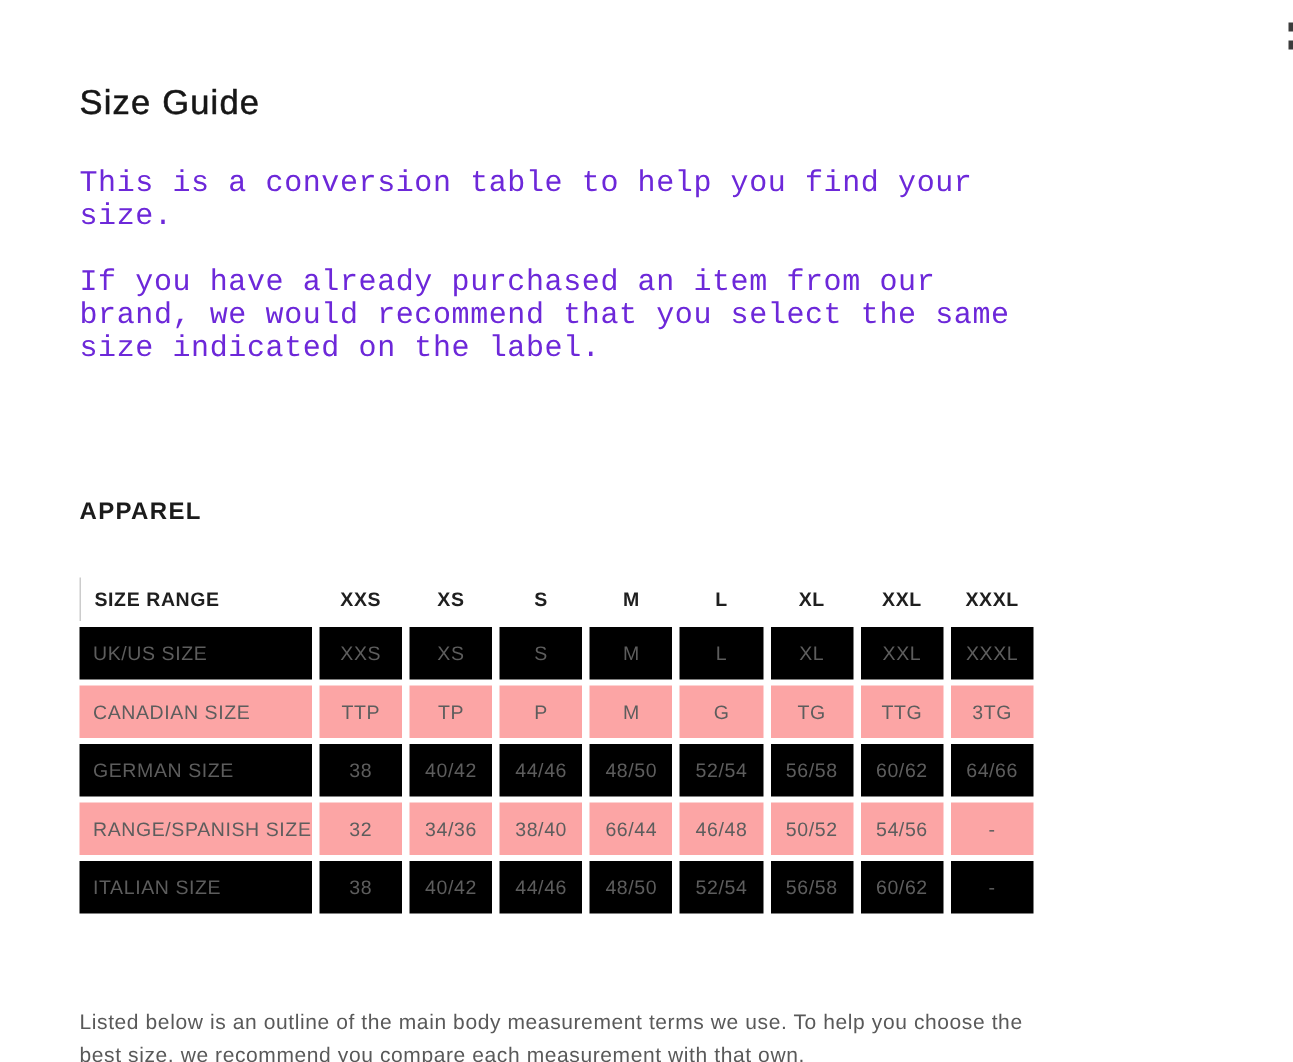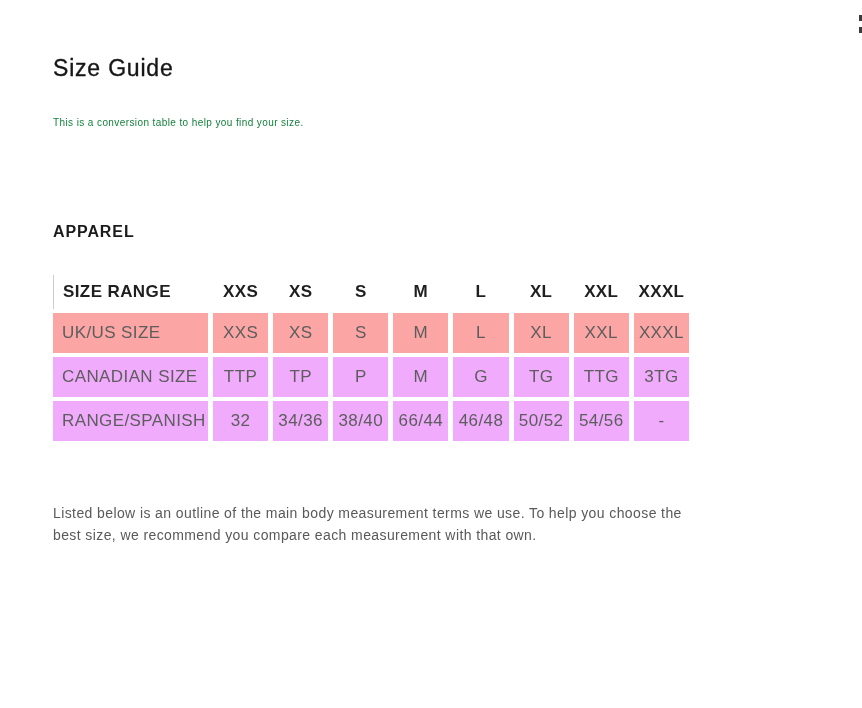--- a/index.html
+++ b/index.html
@@ -19,62 +19,63 @@
   }
   .page-title {
     font-size: 23px;
     font-weight: 500;
     letter-spacing: 0.8px;
     color: #161616;
     margin: 0 0 30px 0;
     -webkit-text-stroke: 0.35px #161616;
   }
   .intro-text {
-    font-size: 10px;
+    font-size: 20px;
     line-height: 22px;
     letter-spacing: 0.4px;
-    color: #15803d;
+    color: #6d28d9;
     margin: 0 0 22px 0;
     max-width: 770px;
+    font-family: Liberation Mono, monospace;
   }
   .intro-text.second { margin-bottom: 0; }
   .section-heading {
     font-size: 16px;
     font-weight: 700;
     letter-spacing: 0.9px;
     color: #1b1b1b;
     margin: 0;
   }
   .apparel-section { margin-top: 89px; }
   .size-table {
     border-collapse: separate;
     border-spacing: 5px 4px;
     width: calc(100% + 10px);
     margin: 30px -5px 0 -5px;
     table-layout: fixed;
   }
   .size-table th, .size-table td {
-    font-size: 17px;
+    font-size: 13px;
     letter-spacing: 0.4px;
     padding: 10px 2px;
     text-align: center;
     white-space: nowrap;
     overflow: hidden;
   }
   .size-table thead th {
     color: #1f1f1f;
     font-weight: 700;
     padding: 7px 2px;
   }
   .size-table thead th.label-col {
     border-left: 1px solid #cccccc;
     padding-left: 9px;
   }
-  .size-table td { color: #5d5d5d; background: #f0abfc; }
-  .size-table tr.shaded td { background: #fca5a5; }
+  .size-table td { color: #5d5d5d; background: #fca5a5; }
+  .size-table tr.shaded td { background: #000000; }
   .label-col {
     text-align: left !important;
     width: 26%;
     padding-left: 9px !important;
   }
   .measurements-section { margin-top: 57px; }
   .measurements-text {
     font-size: 14px;
     line-height: 22px;
     letter-spacing: 0.4px;
@@ -101,20 +102,21 @@
   .close-partial .mark.m2 { top: 14px; }
 </style>
 </head>
 <body>
 
 <div class="page">
 
   <h1 class="page-title">Size Guide</h1>
 
   <p class="intro-text">This is a conversion table to help you find your size.</p>
+  <p class="intro-text second">If you have already purchased an item from our brand, we would recommend that you select the same size indicated on the label.</p>
 
   <section class="apparel-section">
     <h2 class="section-heading">APPAREL</h2>
 
     <table class="size-table">
       <thead>
         <tr>
           <th class="label-col">SIZE RANGE</th>
           <th>XXS</th>
           <th>XS</th>
@@ -142,31 +144,53 @@
           <td class="label-col">CANADIAN SIZE</td>
           <td>TTP</td>
           <td>TP</td>
           <td>P</td>
           <td>M</td>
           <td>G</td>
           <td>TG</td>
           <td>TTG</td>
           <td>3TG</td>
         </tr>
+        <tr class="shaded">
+          <td class="label-col">GERMAN SIZE</td>
+          <td>38</td>
+          <td>40/42</td>
+          <td>44/46</td>
+          <td>48/50</td>
+          <td>52/54</td>
+          <td>56/58</td>
+          <td>60/62</td>
+          <td>64/66</td>
+        </tr>
         <tr>
           <td class="label-col">RANGE/SPANISH SIZE</td>
           <td>32</td>
           <td>34/36</td>
           <td>38/40</td>
           <td>66/44</td>
           <td>46/48</td>
           <td>50/52</td>
           <td>54/56</td>
           <td>-</td>
         </tr>
+        <tr class="shaded">
+          <td class="label-col">ITALIAN SIZE</td>
+          <td>38</td>
+          <td>40/42</td>
+          <td>44/46</td>
+          <td>48/50</td>
+          <td>52/54</td>
+          <td>56/58</td>
+          <td>60/62</td>
+          <td>-</td>
+        </tr>
       </tbody>
     </table>
   </section>
 
   <section class="measurements-section">
     <p class="measurements-text">Listed below is an outline of the main body measurement terms we use. To help you choose the best size, we recommend you compare each measurement with that own.</p>
   </section>
 
 </div>
 

